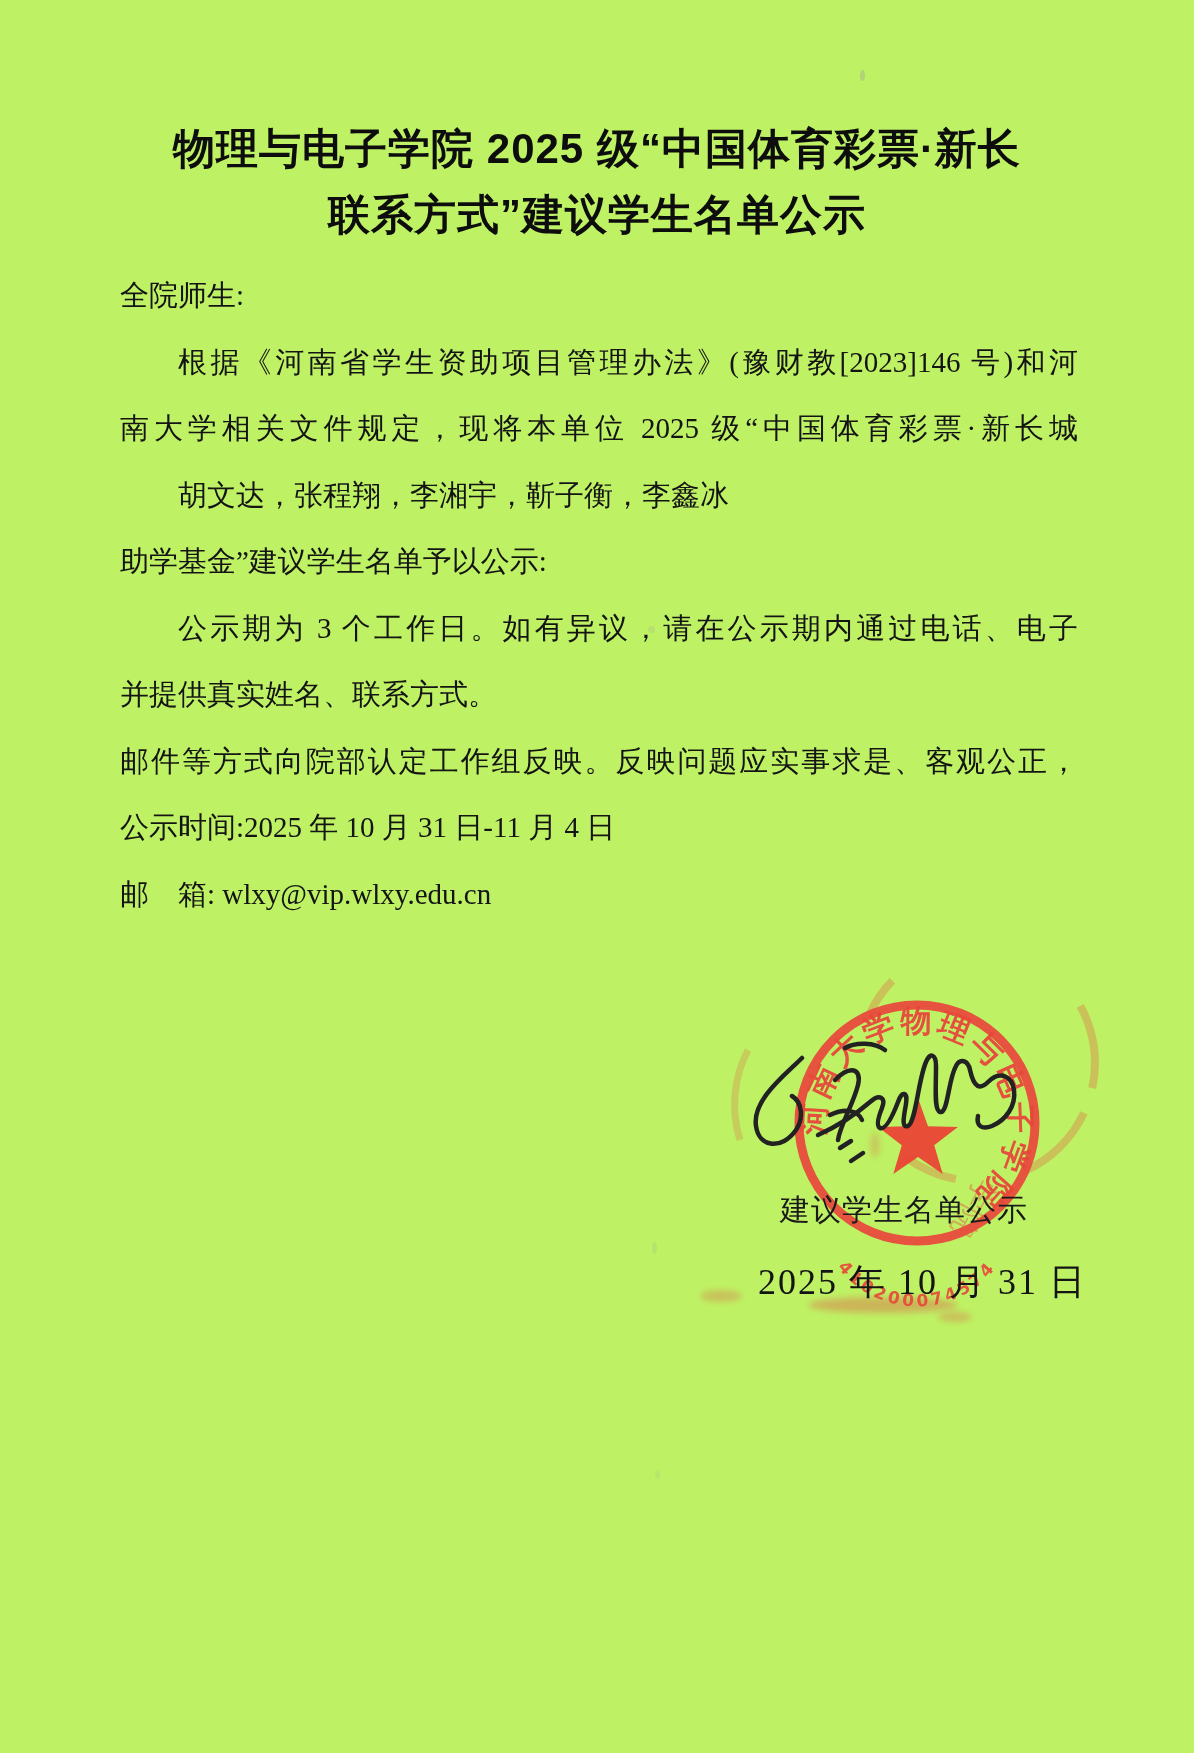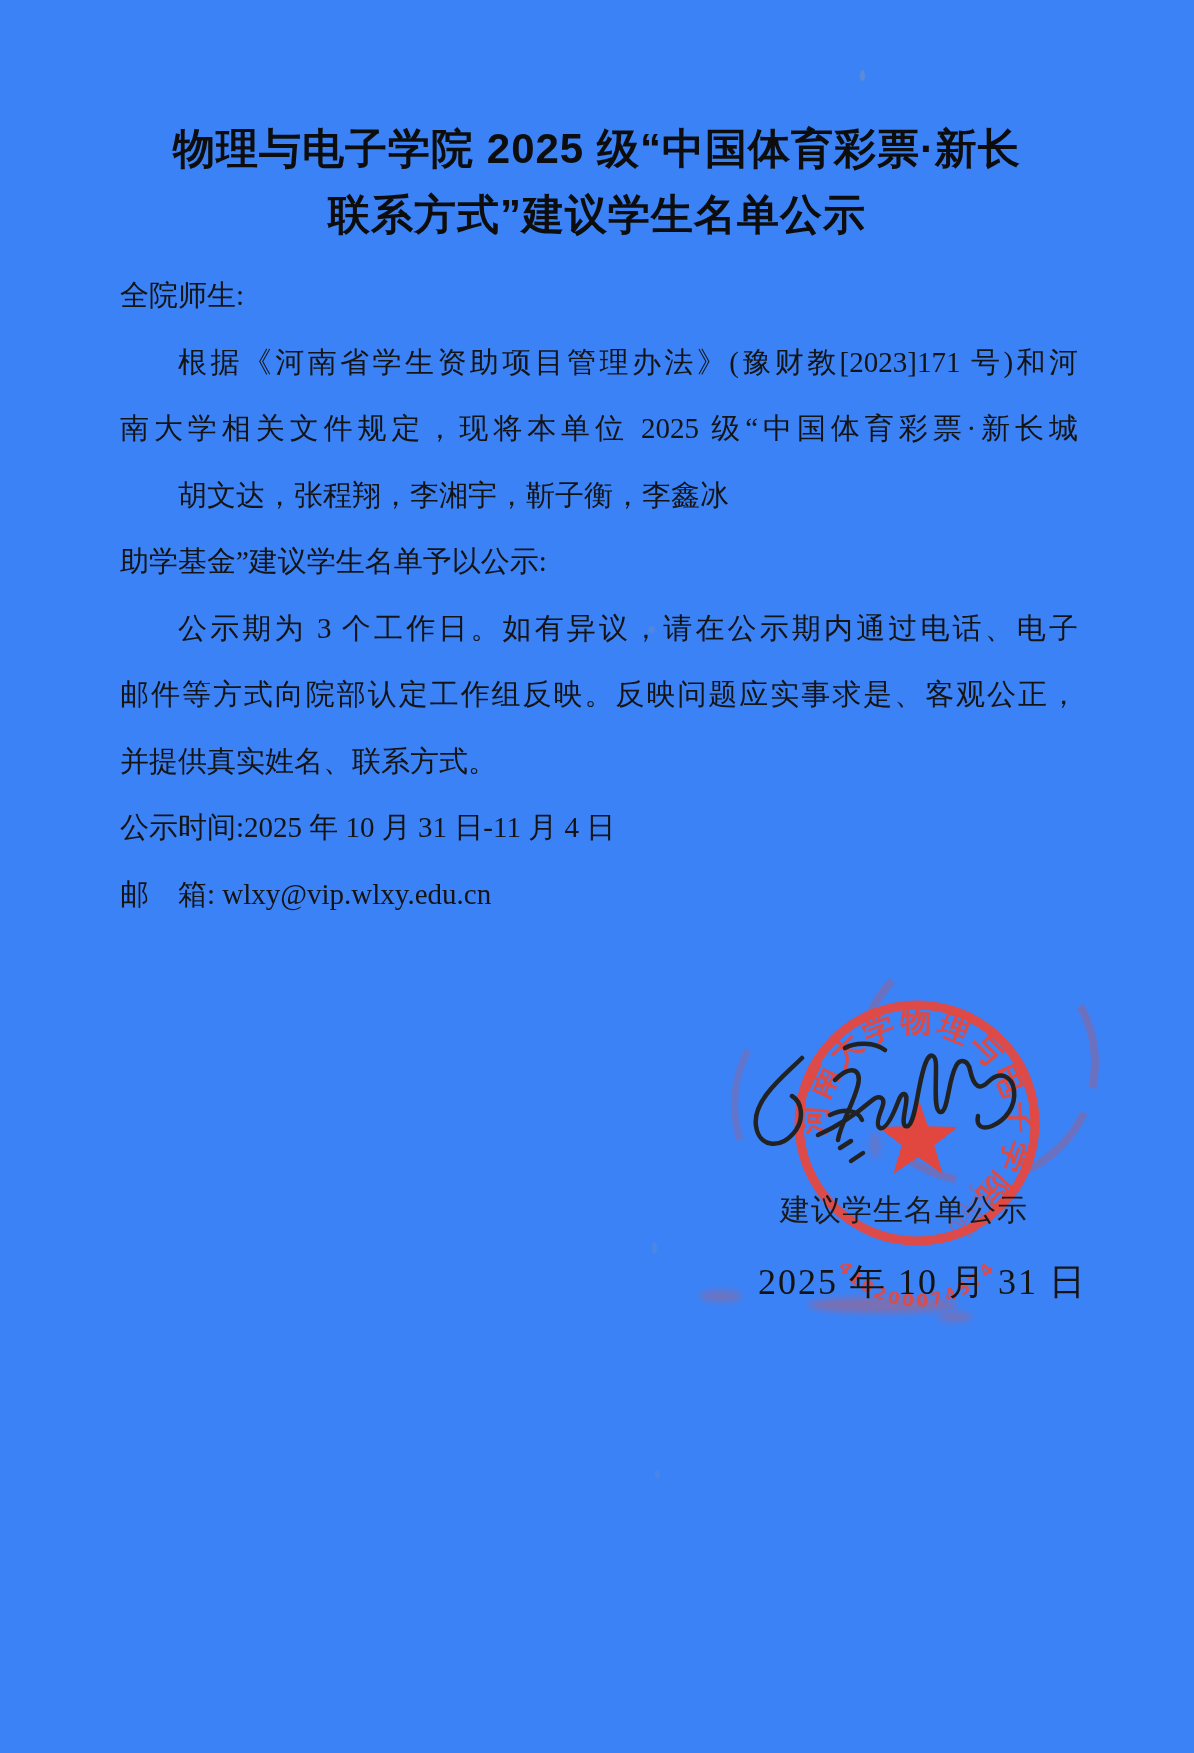--- a/index.html
+++ b/index.html
@@ -4,21 +4,21 @@
 <style>
   html,body{margin:0;padding:0;}
   body{
     width:1194px;height:1753px;
     background:#ffffff;
     position:relative;
     overflow:hidden;
     font-family:"Liberation Serif","DejaVu Serif",serif;
     color:#161616;
   }
-  .page{position:absolute;inset:0;background:#3b82f6;}
+  .page{position:absolute;inset:0;background:#bef264;}
   
   .speck{position:absolute;background:#9a9a9a;opacity:.35;border-radius:50%;}
   
   .title{
     position:absolute;top:116px;left:0;right:0;
     text-align:center;
     font-family:"Liberation Sans","DejaVu Sans",sans-serif;
     font-weight:900;
     font-size:42px;
     line-height:66px;
@@ -51,27 +51,27 @@
 
 <div class="page">
 
   <div class="title">
     <div>物理与电子学院 2025 级“中国体育彩票·新长</div>
     <div>联系方式”建议学生名单公示</div>
   </div>
 
   <div class="bodyblock">
     <div class="ln">全院师生:</div>
-    <div class="ln indent just">根据《河南省学生资助项目管理办法》(豫财教[2023]171 号)和河</div>
+    <div class="ln indent just">根据《河南省学生资助项目管理办法》(豫财教[2023]146 号)和河</div>
     <div class="ln just">南大学相关文件规定，现将本单位 2025 级“中国体育彩票·新长城</div>
     <div class="ln indent">胡文达，张程翔，李湘宇，靳子衡，李鑫冰</div>
     <div class="ln">助学基金”建议学生名单予以公示:</div>
     <div class="ln indent just">公示期为 3 个工作日。如有异议，请在公示期内通过电话、电子</div>
+    <div class="ln">并提供真实姓名、联系方式。</div>
     <div class="ln just">邮件等方式向院部认定工作组反映。反映问题应实事求是、客观公正，</div>
-    <div class="ln">并提供真实姓名、联系方式。</div>
     <div class="ln">公示时间:2025 年 10 月 31 日-11 月 4 日</div>
     <div class="ln">邮    箱: wlxy@vip.wlxy.edu.cn</div>
   </div>
 
   <svg class="stampwrap" viewBox="0 0 430 430">
     <defs>
       <path id="ringTextPath" d="M 138 217 A 92 92 0 1 1 273 273" fill="none"></path>
       <path id="serialPath" d="M 136 235 A 100 100 0 1 0 318 235" fill="none"></path>
     </defs>
 

